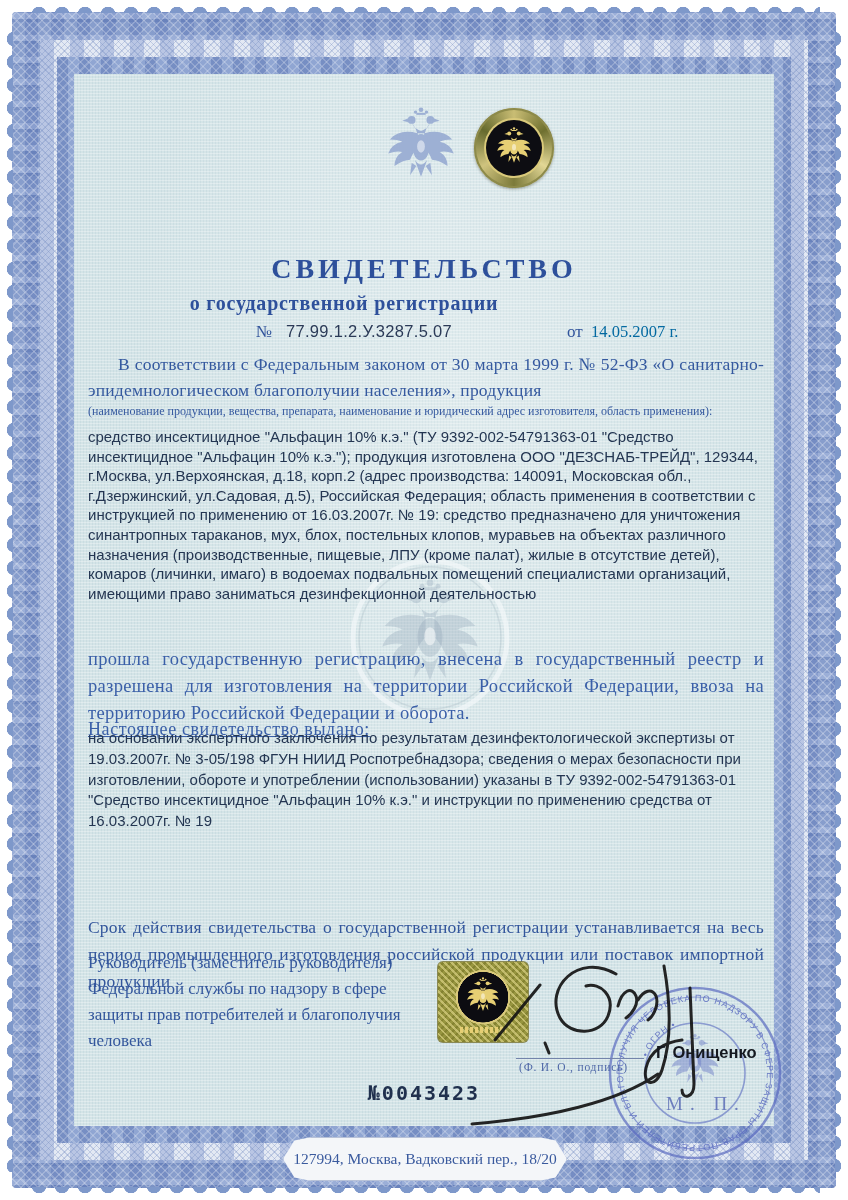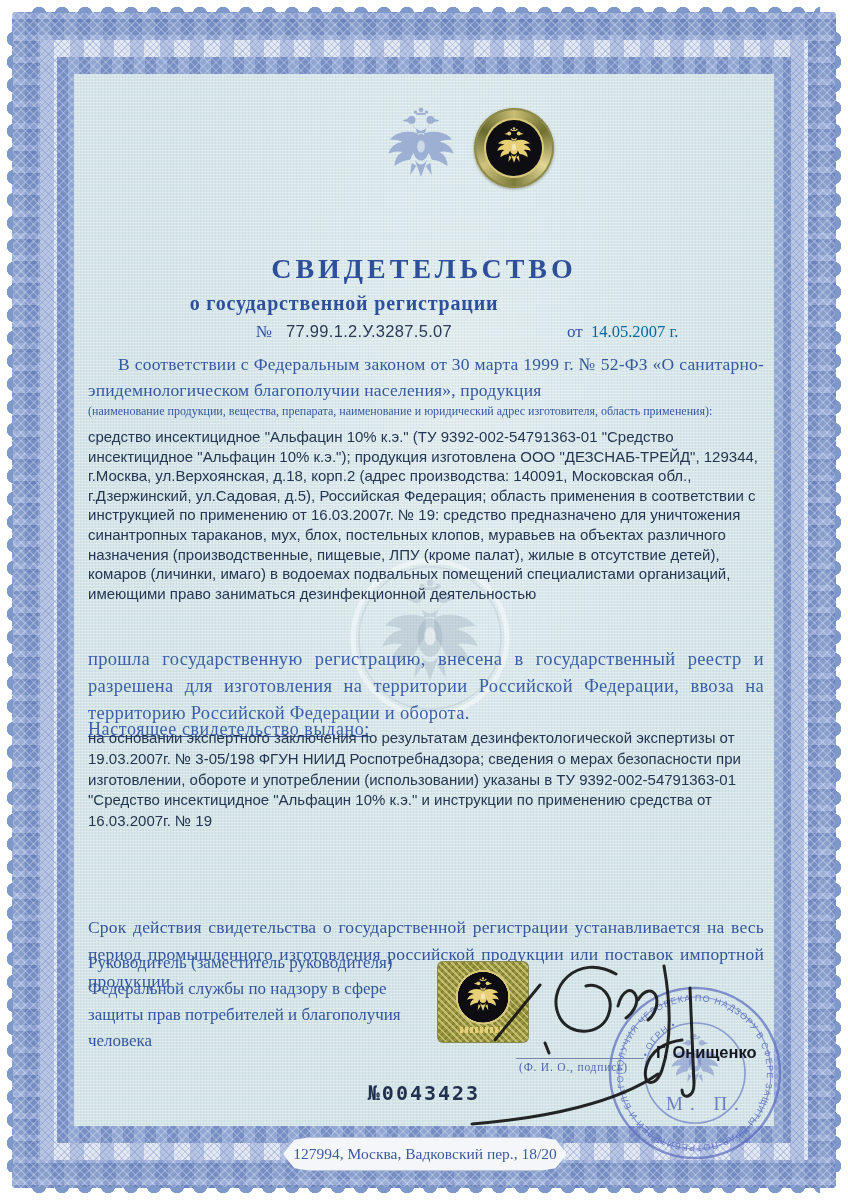--- a/index.html
+++ b/index.html
@@ -121,21 +121,21 @@
   .sig-svg { left:448px; top:944px; width:260px; height:200px; z-index:7; overflow:visible; }
   .sig-line { left:516px; top:1058px; width:128px; border-top:1.3px solid #7484ab; z-index:6; }
   .sig-caption { left:519px; top:1061px; font-size:11.5px; color:#5069a8; letter-spacing:.8px; z-index:6; }
   .signer-name { left:656px; top:1043px; font-family:"Liberation Sans",sans-serif; font-weight:bold;
     font-size:16.5px; color:#15181f; z-index:8; }
   .serial { left:0; top:1081px; width:848px; text-align:center;
     font-family:"DejaVu Sans Mono",monospace; font-weight:bold; font-size:20px;
     letter-spacing:2px; color:#20304e; z-index:4; }
 
   
-  .footer-plaque { left:283px; top:1137px; width:284px; height:34px; background:#f4f6f9; z-index:3;
+  .footer-plaque { left:283px; top:1137px; width:284px; height:44px; background:#f4f6f9; z-index:3;
     clip-path:polygon(0 50%, 4% 8%, 10% 0, 90% 0, 96% 8%, 100% 50%, 96% 92%, 90% 100%, 10% 100%, 4% 92%);
     display:flex; align-items:center; justify-content:center;
     font-size:15.5px; color:#3a5a9e; box-shadow:0 0 0 1px #b8c2d8 inset; }
 </style>
 </head>
 <body>
 
 <svg width="0" height="0" style="position:absolute" aria-hidden="true">
   <defs>
     <symbol id="eagleShape" viewBox="0 0 100 110">

